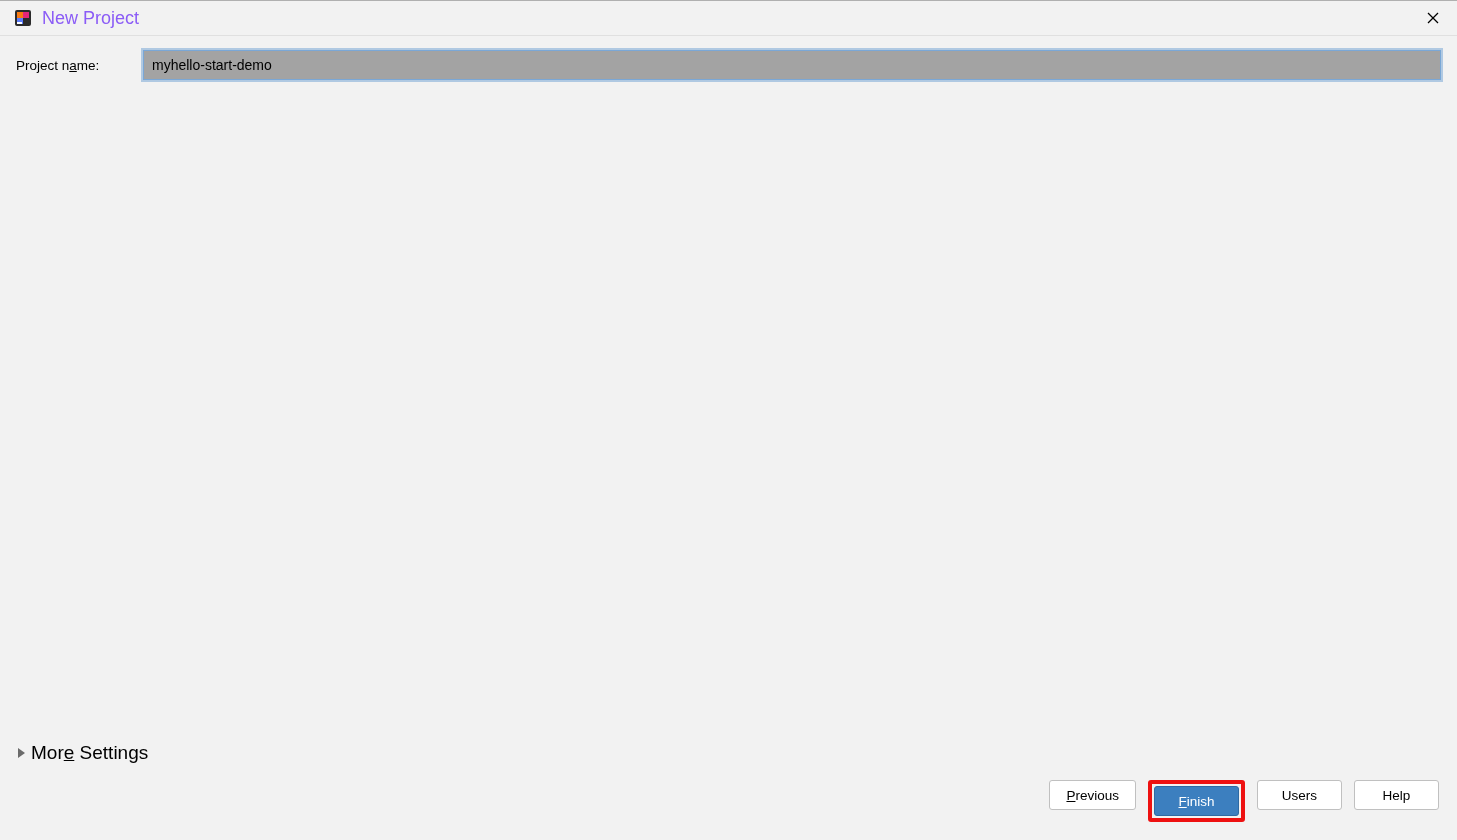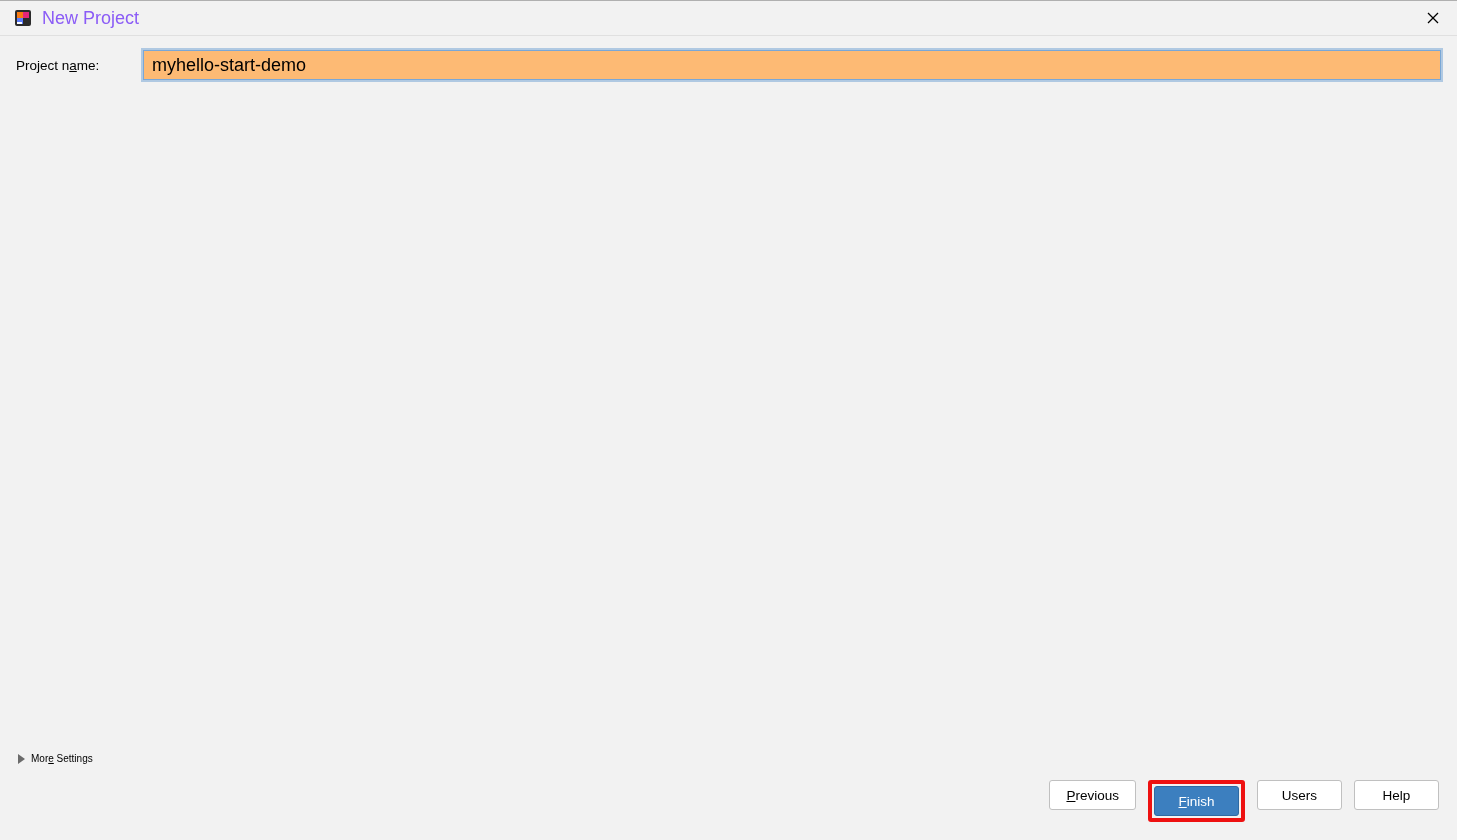--- a/index.html
+++ b/index.html
@@ -74,24 +74,24 @@
     .input-wrapper {
       flex: 1;
       display: flex;
       gap: 8px;
       align-items: stretch;
     }
     .text-input {
       flex: 1;
       height: 30px;
       padding: 0 8px;
-      font-size: 18px;
+      font-size: 14px;
       font-family: inherit;
       color: #000;
-      background: #fdba74;
+      background: #a3a3a3;
       border: 1px solid #c0c0c0;
       outline: none;
     }
     .text-input.focused {
       border: 1px solid #7aa7d6;
       box-shadow: 0 0 0 2px rgba(122,167,214,0.55);
     }
     .browse-btn {
       width: 28px;
       height: 30px;
@@ -108,21 +108,21 @@
     }
     .spacer {
       flex: 1;
     }
     .more-settings {
       display: flex;
       align-items: center;
       gap: 6px;
       padding: 8px 2px 16px 2px;
       cursor: pointer;
-      font-size: 10px;
+      font-size: 19px;
     }
     .more-settings .ul {
       text-decoration: underline;
     }
     .button-row {
       display: flex;
       justify-content: flex-end;
       gap: 12px;
       padding: 0 2px 18px 2px;
     }

